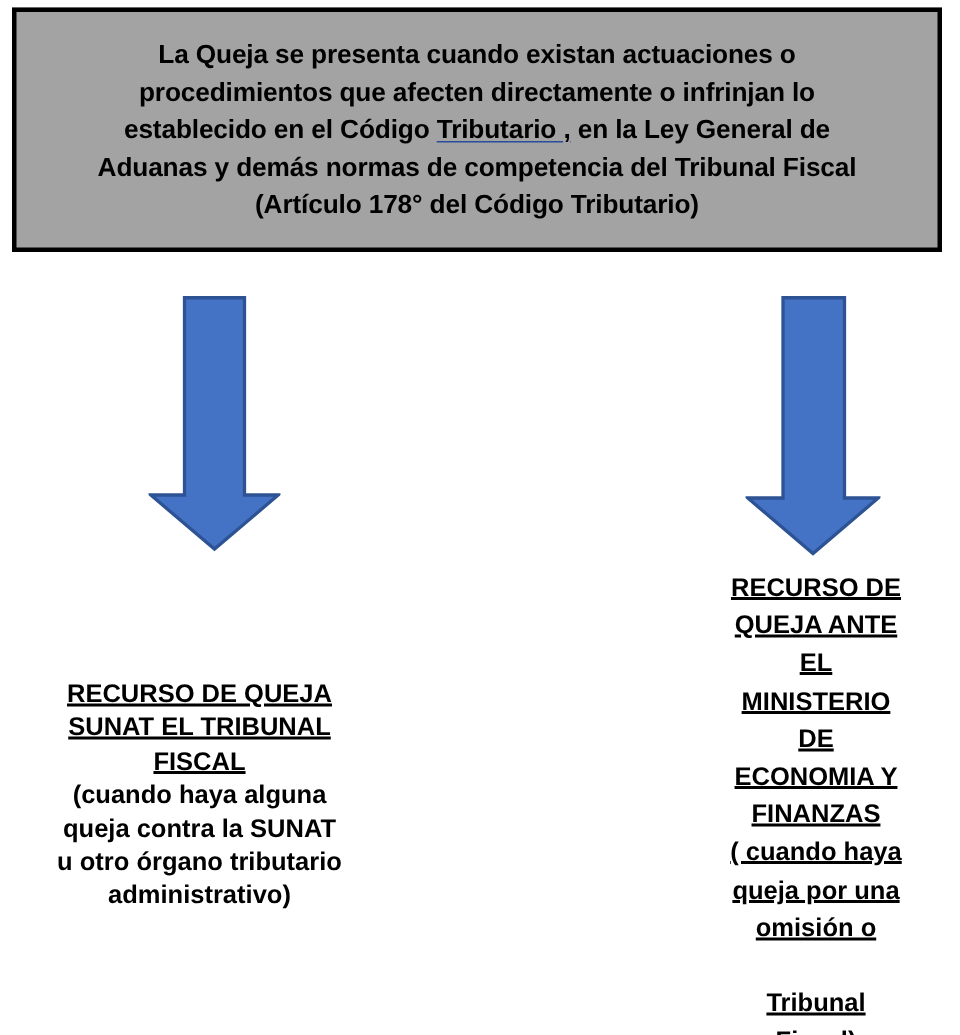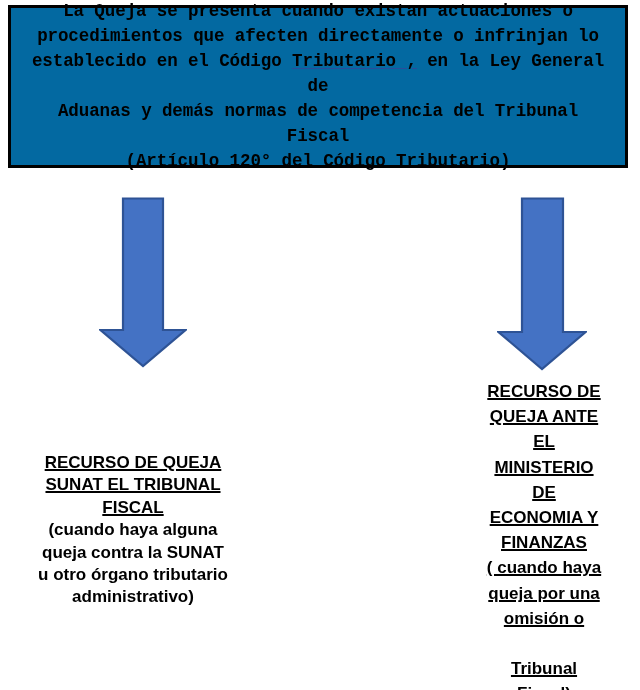--- a/index.html
+++ b/index.html
@@ -16,26 +16,25 @@
   }
 
   
   .top-box {
     position: absolute;
     left: 8px;
     top: 5px;
     width: 620px;
     height: 163px;
     box-sizing: border-box;
-    background: #0369a1;
+    background: #a3a3a3;
     border: 3px solid #000000;
     display: flex;
     align-items: center;
     justify-content: center;
-    font-family: Liberation Mono, monospace;
   }
   .top-box-text {
     width: 580px;
     text-align: center;
     font-size: 17.5px;
     font-weight: bold;
     line-height: 25px;
     color: #000000;
     letter-spacing: -0.1px;
   }
@@ -95,21 +94,21 @@
 </style>
 </head>
 <body>
 
 <div class="top-box">
   <div class="top-box-text">
     <span>La Queja se presenta cuando existan actuaciones o</span><br>
     <span>procedimientos que afecten directamente o infrinjan lo</span><br>
     <span>establecido en el Código </span><span class="link-underline">Tributario ,</span><span> en la Ley General de</span><br>
     <span>Aduanas y demás normas de competencia del Tribunal Fiscal</span><br>
-    <span>(Artículo 120° del Código Tributario)</span>
+    <span>(Artículo 178° del Código Tributario)</span>
   </div>
 </div>
 
 <div class="arrow" style="left:99px; top:197px;">
   <svg width="88" height="171" viewBox="0 0 88 171" xmlns="http://www.w3.org/2000/svg">
     <polygon points="24,1.5 64,1.5 64,133 86.5,133 44,169 1.5,133 24,133" fill="#4472C4" stroke="#2E5395" stroke-width="2.2" stroke-linejoin="miter"></polygon>
   </svg>
 </div>
 
 <div class="arrow" style="left:497px; top:197px;">

